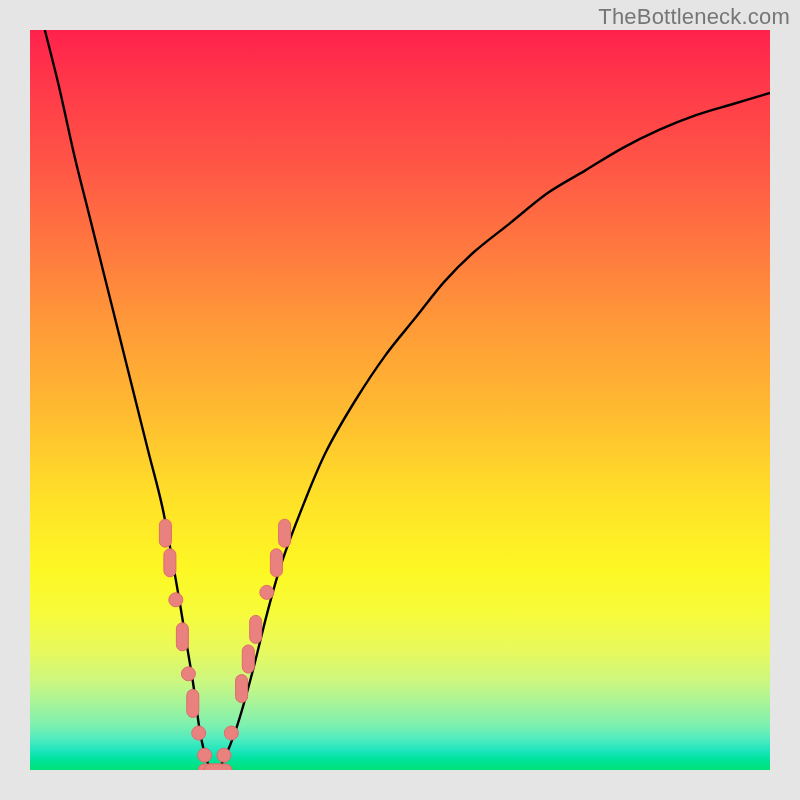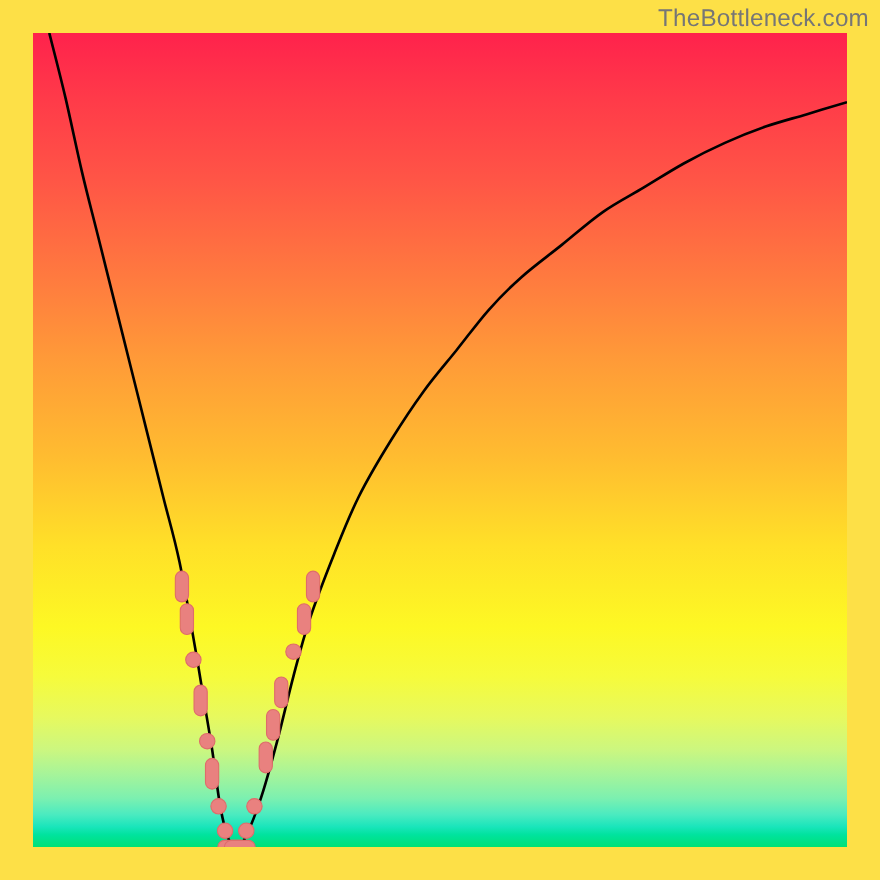--- a/index.html
+++ b/index.html
@@ -8,21 +8,21 @@
     width: 800px;
     height: 800px;
     background: #000;
     overflow: hidden;
     font-family: Arial, Helvetica, sans-serif;
   }
   .stage {
     position: relative;
     width: 800px;
     height: 800px;
-    background: #fde047;
+    background: #e5e5e5;
   }
   .plot-area {
     position: absolute;
     left: 30px;
     top: 30px;
     width: 740px;
     height: 740px;
     overflow: hidden;
   }
   .gradient {

